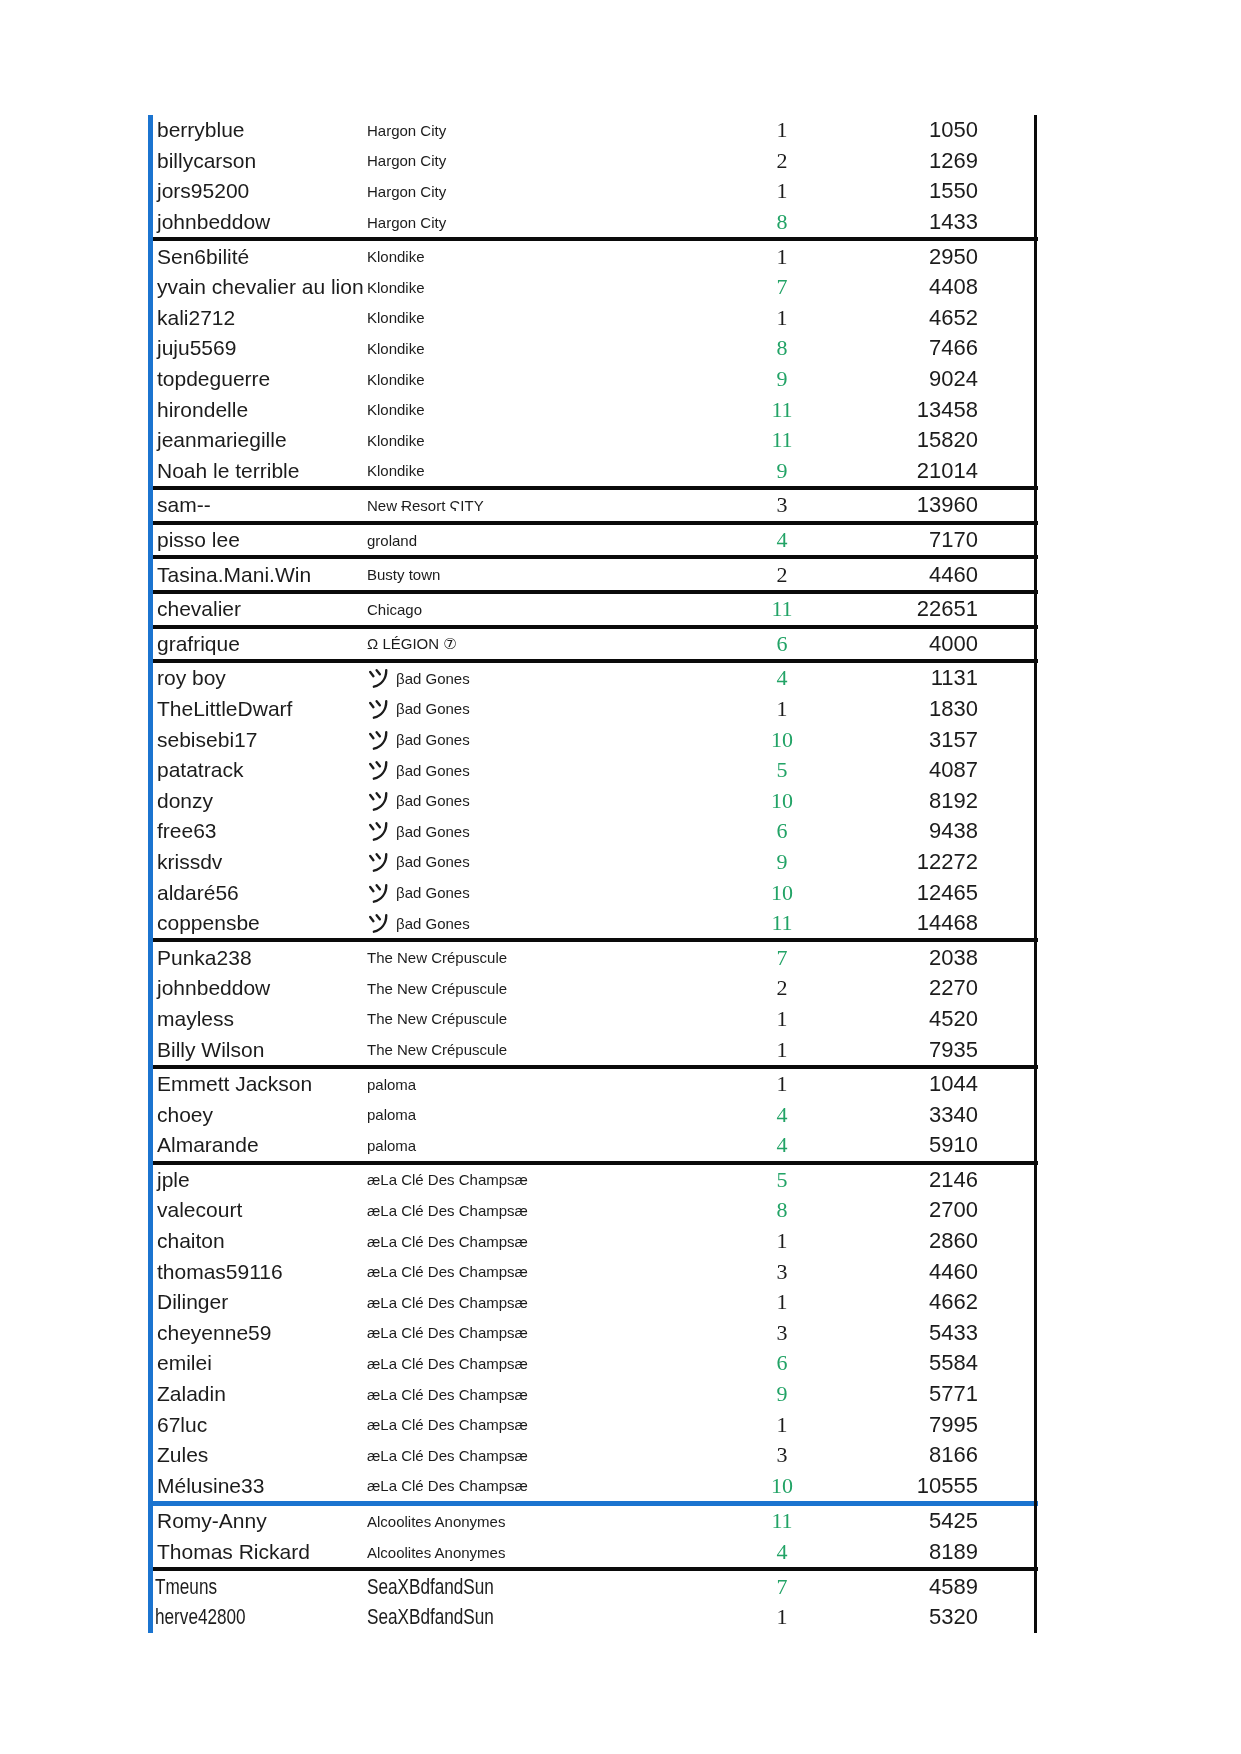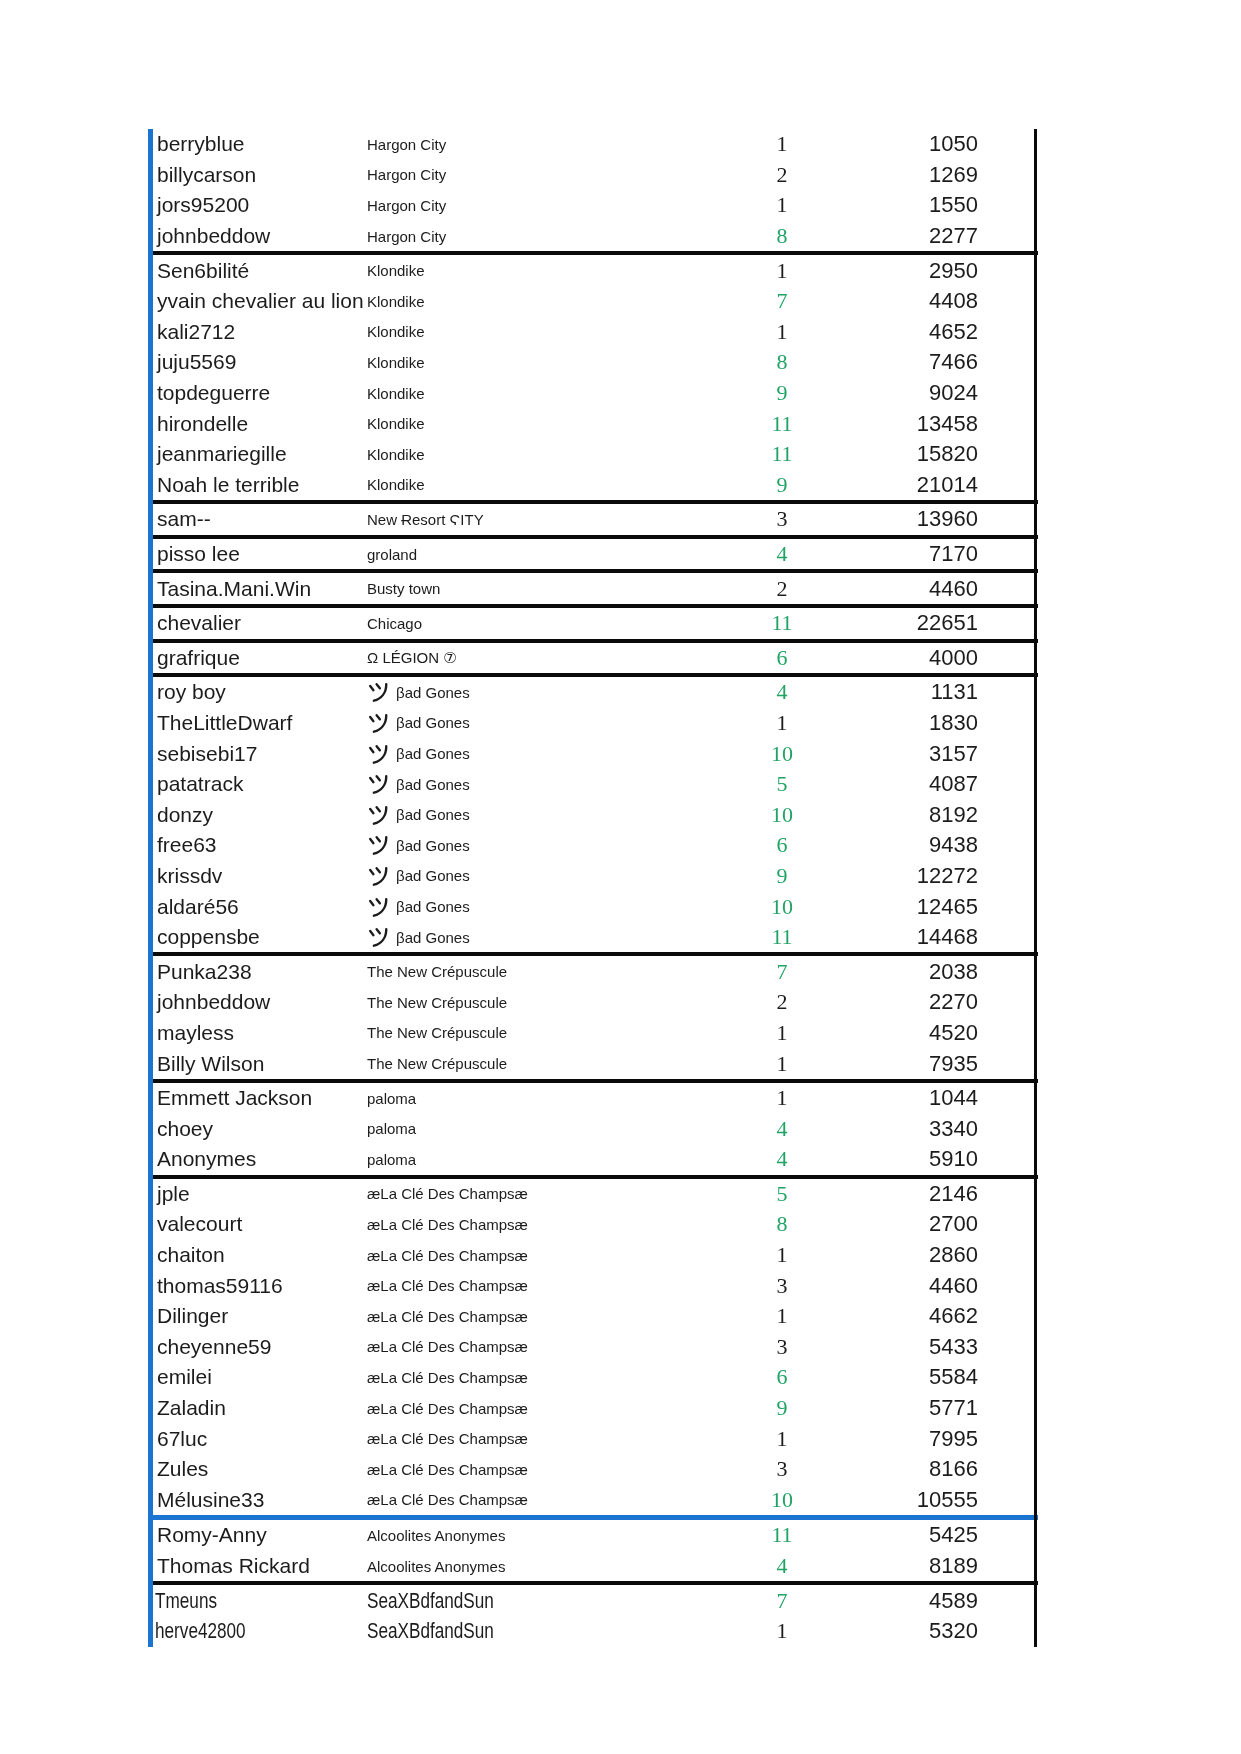--- a/index.html
+++ b/index.html
@@ -7,21 +7,21 @@
     width:1241px;height:1754px;
     background:#ffffff;
     font-family:"Liberation Sans","DejaVu Sans",sans-serif;
     color:#1c1c1c;
     overflow:hidden;
     position:relative;
   }
   .sheet{
     position:absolute;
     left:148px;
-    top:129px;
+    top:115px;
     width:890px;
   }
   .table-body{position:relative;}
   .left-border{
     position:absolute;
     left:0;top:0;bottom:0;
     width:5px;
     z-index:5;
   }
   .right-border{
@@ -113,21 +113,21 @@
         </div>
         <div class="c-count" style="color: rgb(28, 28, 28);">1</div>
         <div class="c-score">1550</div>
       </div>
       <div class="row">
         <div class="c-player">johnbeddow</div>
         <div class="c-team">
           <span>Hargon City</span>
         </div>
         <div class="c-count" style="color: rgb(34, 163, 102);">8</div>
-        <div class="c-score">2277</div>
+        <div class="c-score">1433</div>
       </div>
       <div class="divider black"></div>
       <div class="row">
         <div class="c-player">Sen6bilité</div>
         <div class="c-team">
           <span>Klondike</span>
         </div>
         <div class="c-count" style="color: rgb(28, 28, 28);">1</div>
         <div class="c-score">2950</div>
       </div>
@@ -412,21 +412,21 @@
       </div>
       <div class="row">
         <div class="c-player">choey</div>
         <div class="c-team">
           <span>paloma</span>
         </div>
         <div class="c-count" style="color: rgb(34, 163, 102);">4</div>
         <div class="c-score">3340</div>
       </div>
       <div class="row">
-        <div class="c-player">Anonymes</div>
+        <div class="c-player">Almarande</div>
         <div class="c-team">
           <span>paloma</span>
         </div>
         <div class="c-count" style="color: rgb(34, 163, 102);">4</div>
         <div class="c-score">5910</div>
       </div>
       <div class="divider black"></div>
       <div class="row">
         <div class="c-player">jple</div>
         <div class="c-team">

